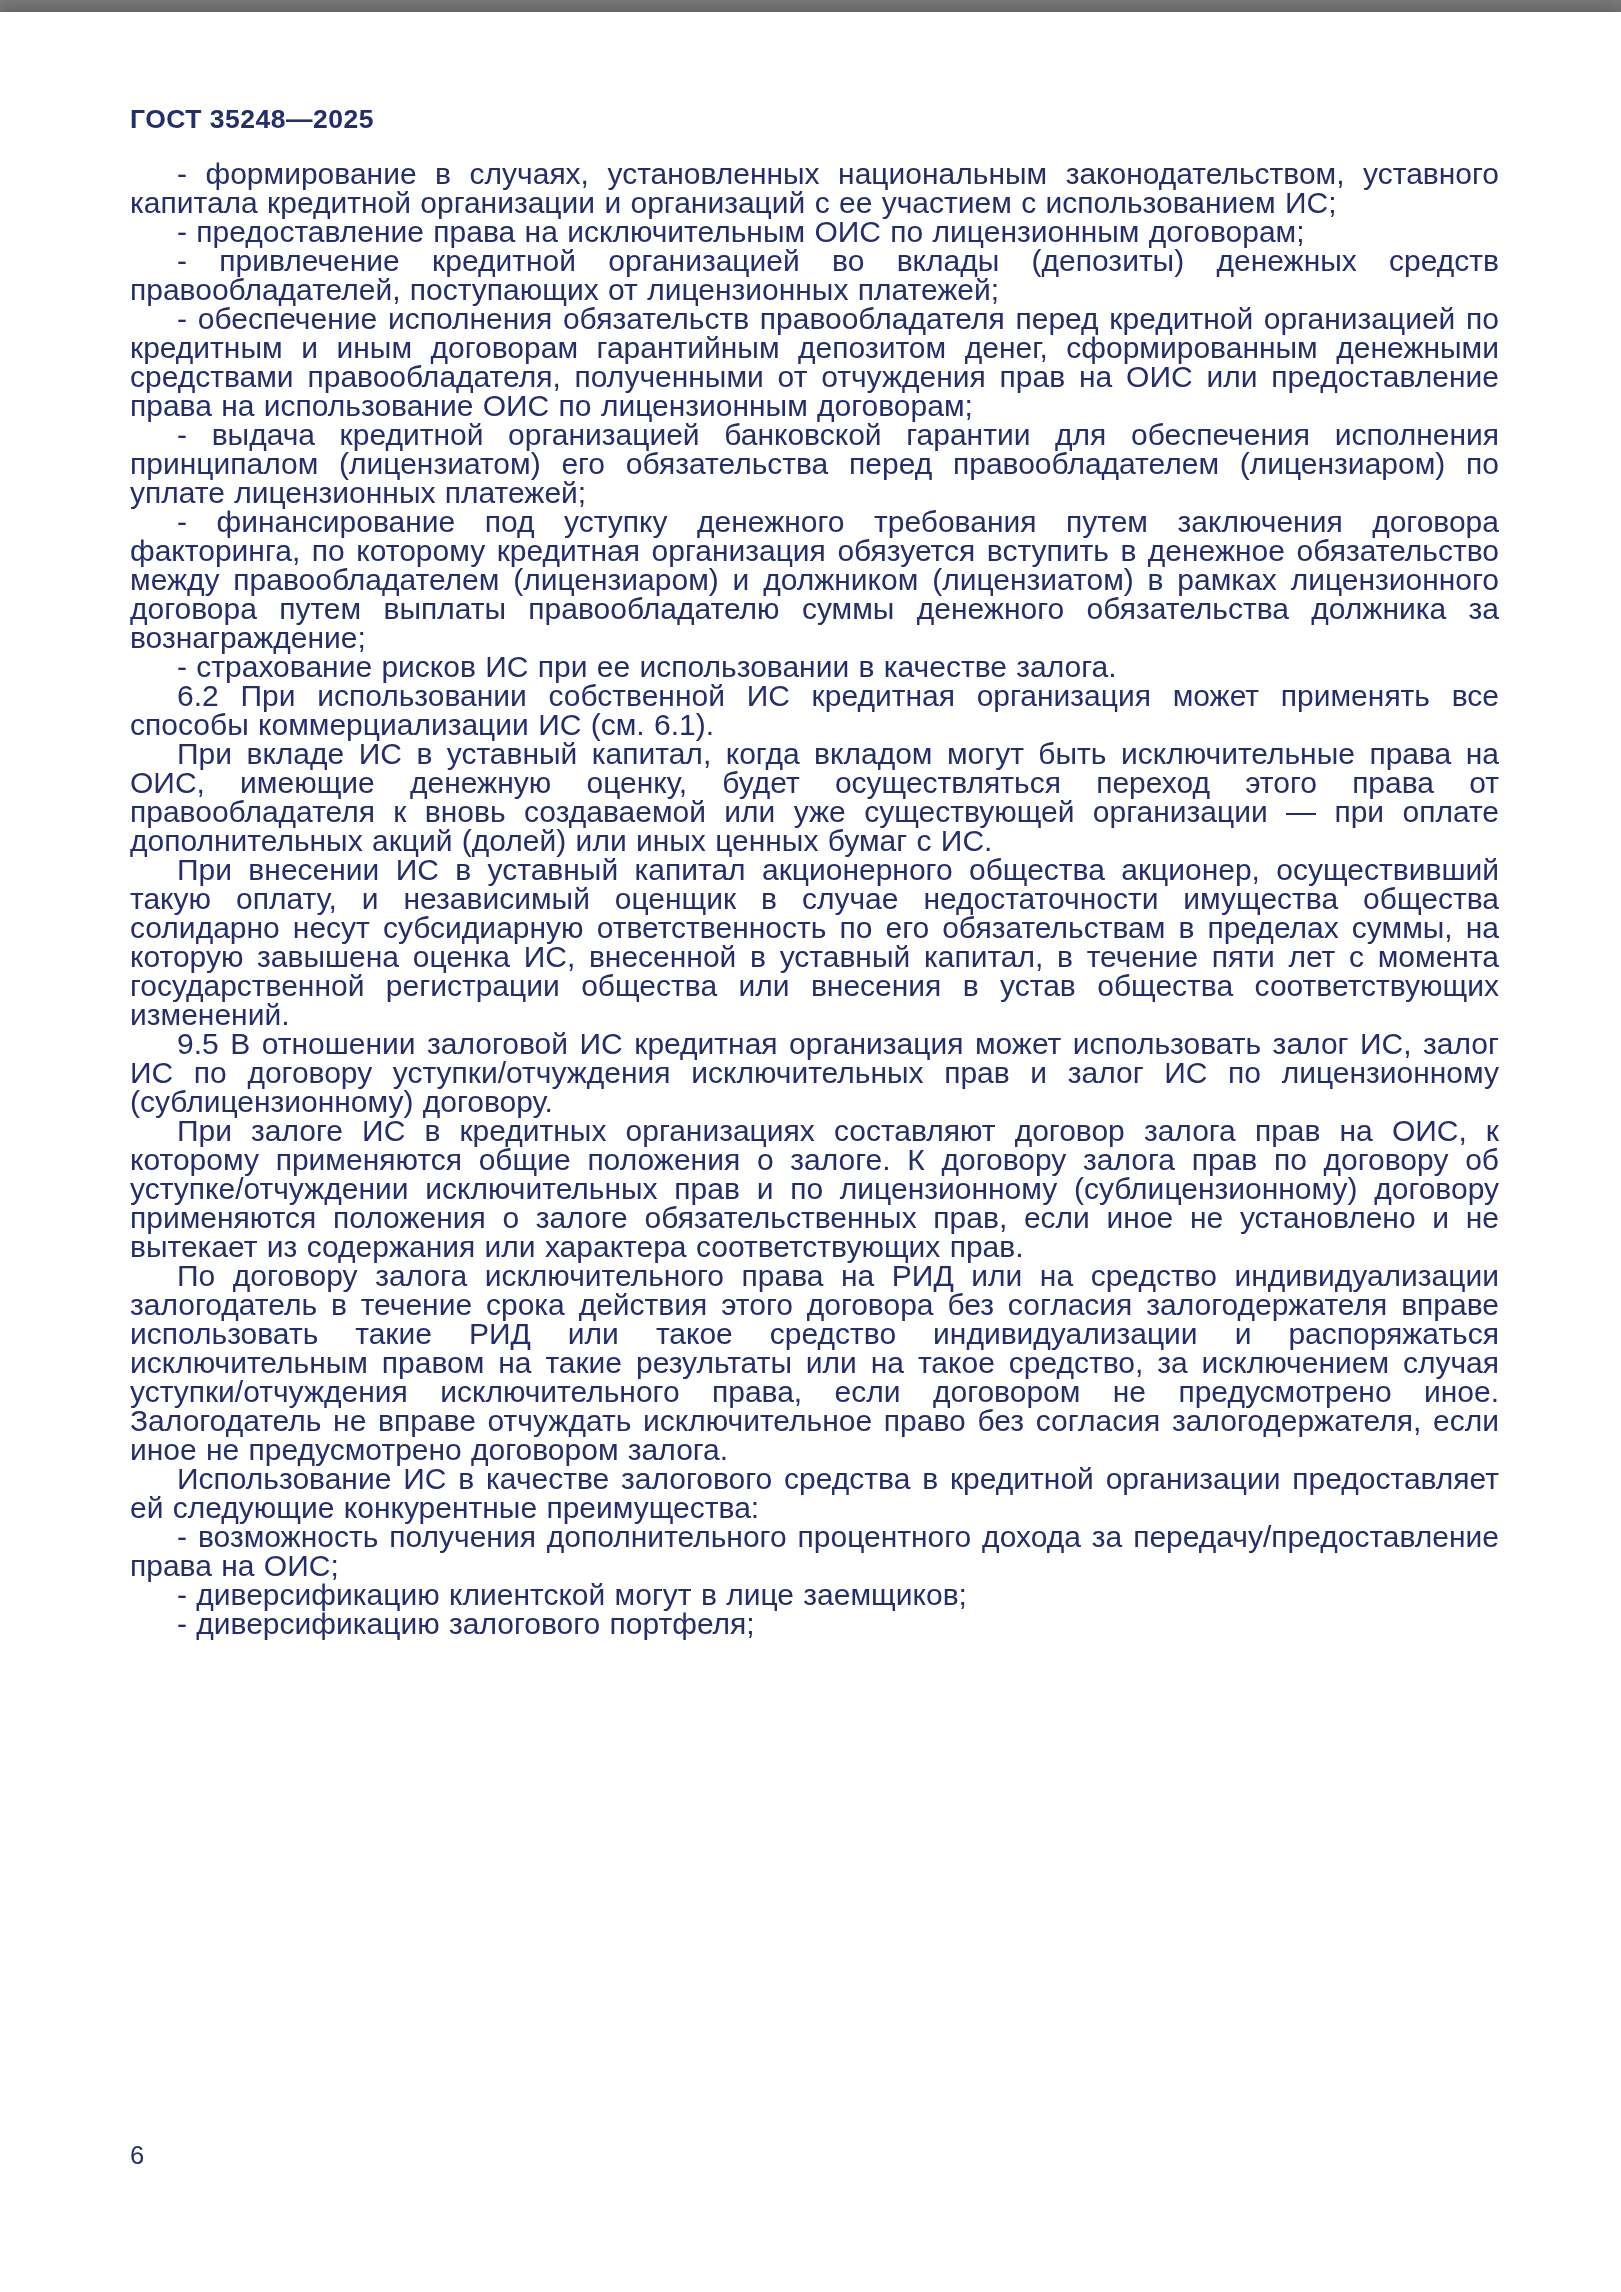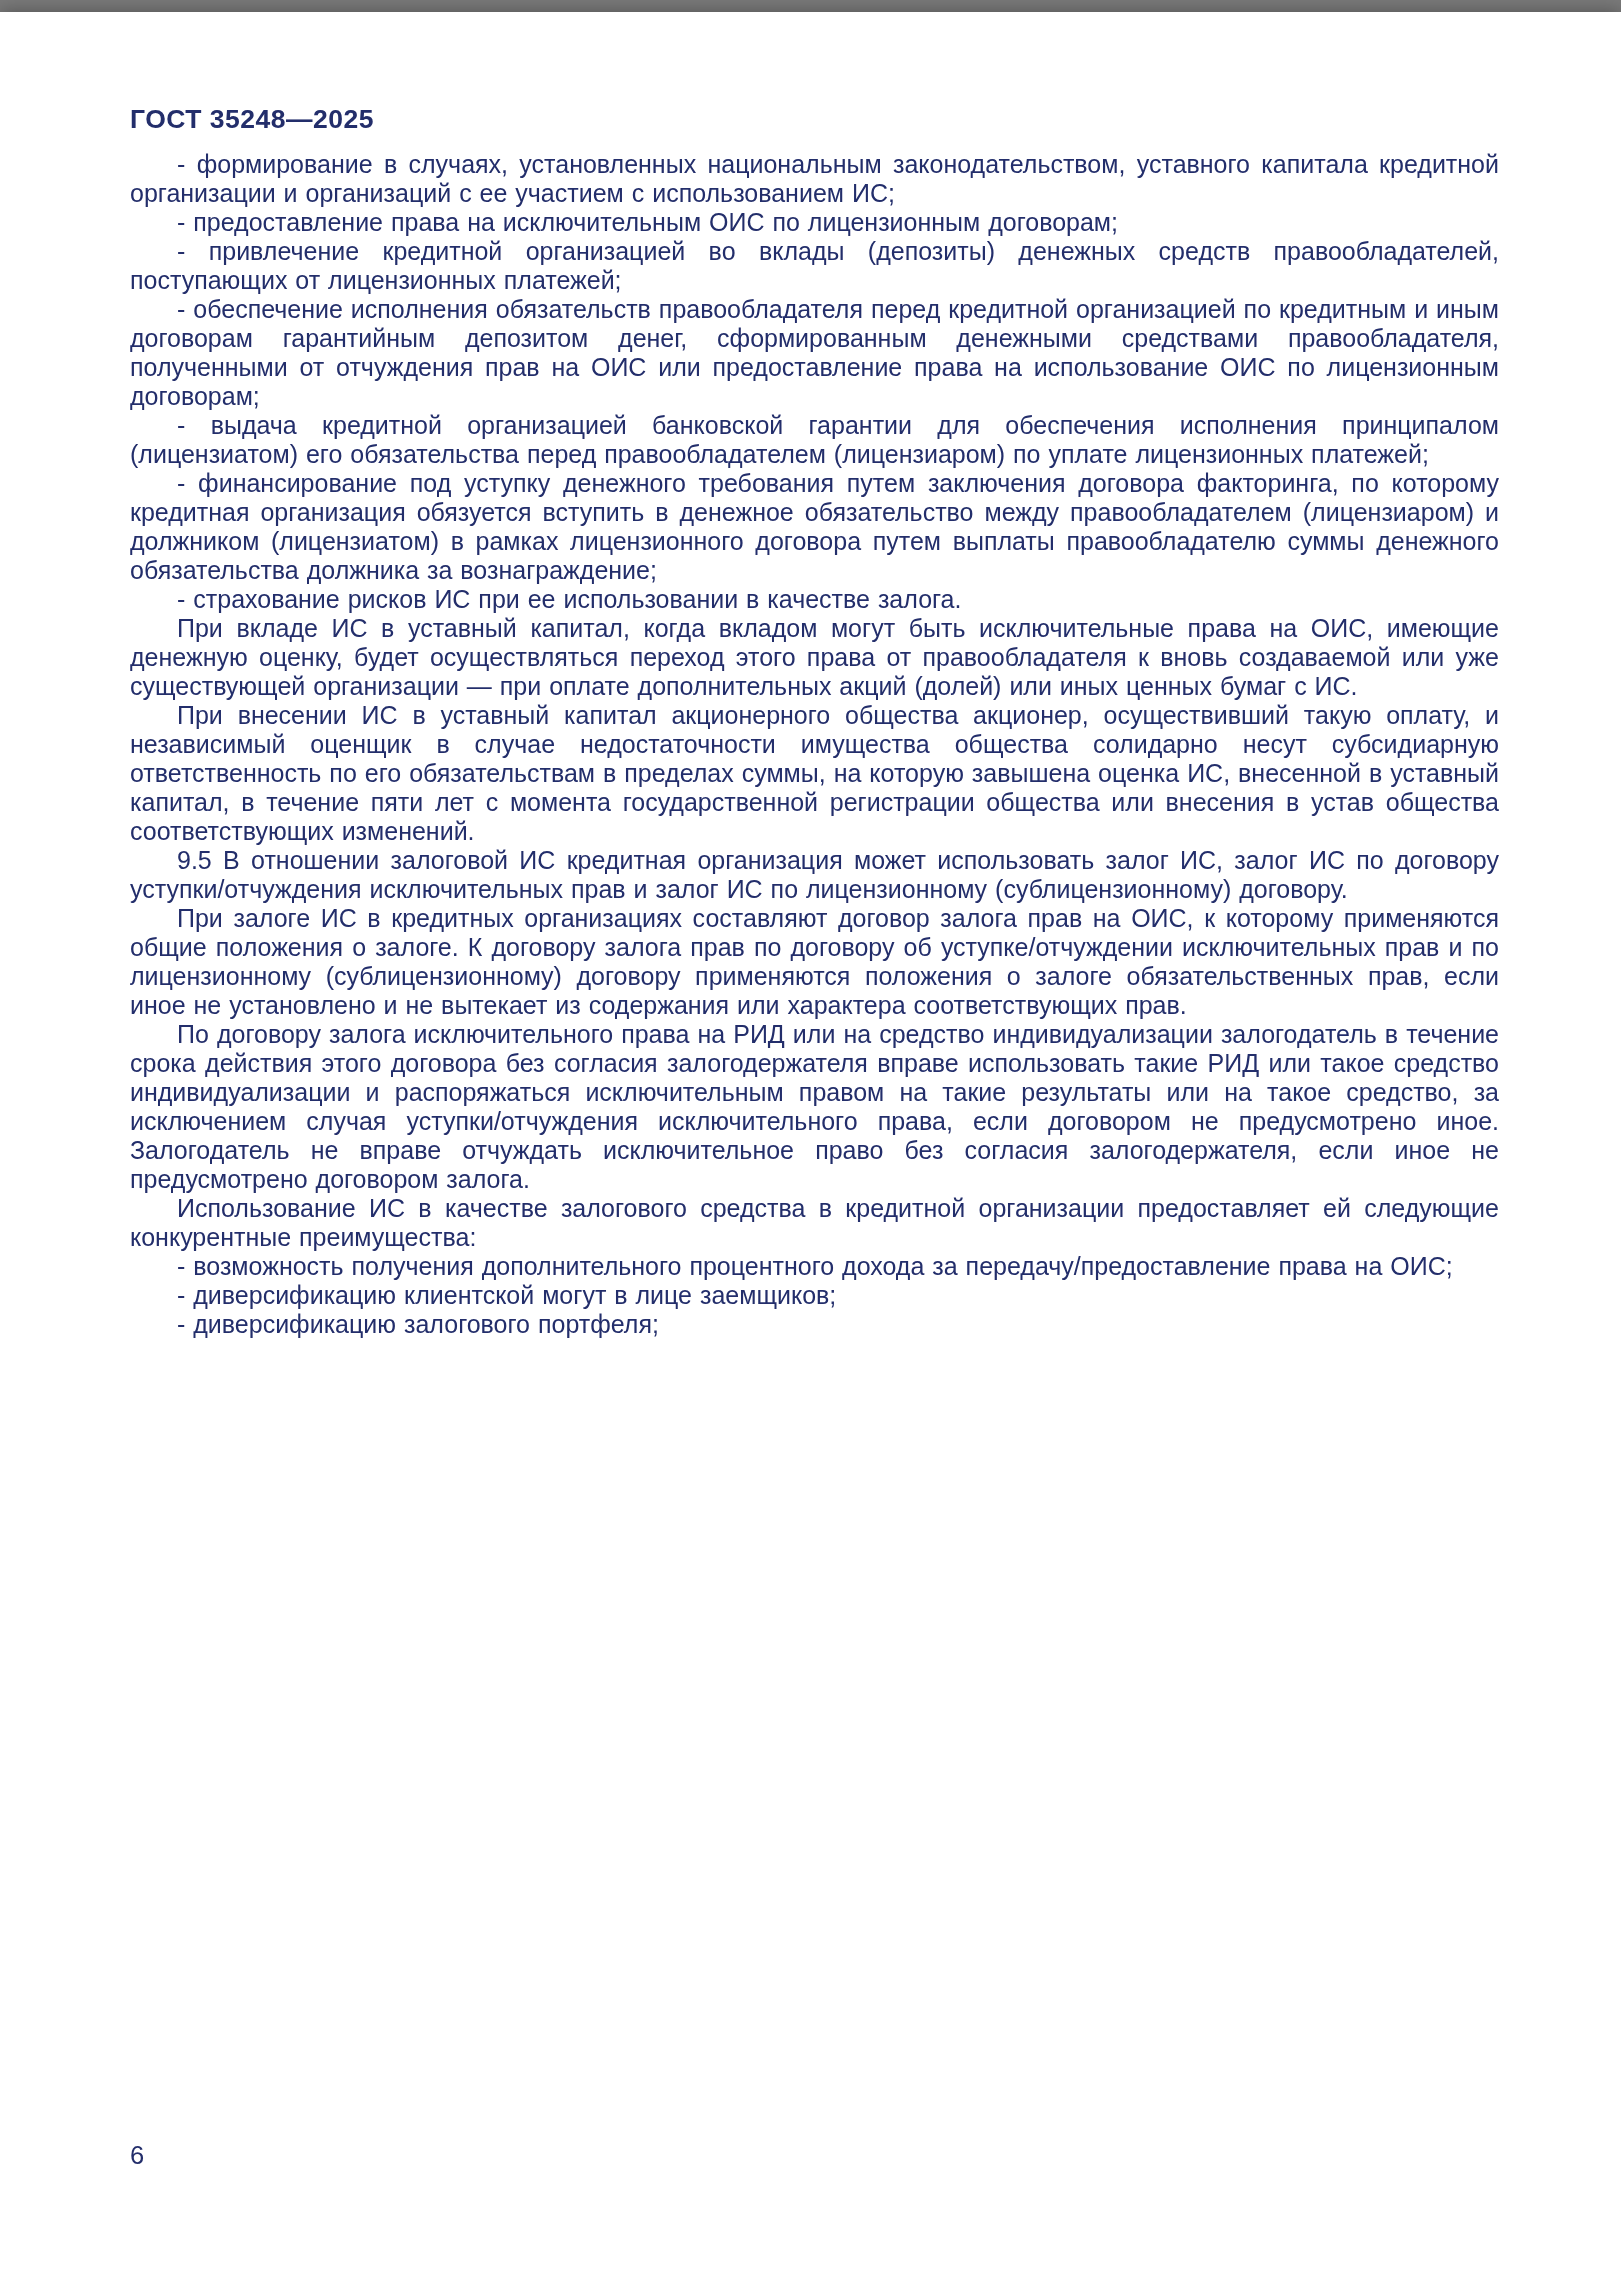--- a/index.html
+++ b/index.html
@@ -22,24 +22,24 @@
   .doc-header {
     position: absolute;
     top: 92px;
     left: 130px;
     font-size: 26.5px;
     font-weight: bold;
     letter-spacing: 0.5px;
   }
   .doc-body {
     position: absolute;
-    top: 138px;
+    top: 147px;
     left: 130px;
     width: 1369px;
-    font-size: 25px;
+    font-size: 30px;
     line-height: 29px;
     text-align: justify;
   }
   .para {
     margin: 0;
     text-indent: 47px;
     word-spacing: 1px;
   }
   .doc-footer {
     position: absolute;
@@ -58,20 +58,21 @@
   </div>
 
   <div class="doc-body" id="doc-body">
       <p class="para">- формирование в случаях, установленных национальным законодательством, уставного капитала кредитной организации и организаций с ее участием с использованием ИС;</p>
       <p class="para">- предоставление права на исключительным ОИС по лицензионным договорам;</p>
       <p class="para">- привлечение кредитной организацией во вклады (депозиты) денежных средств правообладателей, поступающих от лицензионных платежей;</p>
       <p class="para">- обеспечение исполнения обязательств правообладателя перед кредитной организацией по кредитным и иным договорам гарантийным депозитом денег, сформированным денежными средствами правообладателя, полученными от отчуждения прав на ОИС или предоставление права на использование ОИС по лицензионным договорам;</p>
       <p class="para">- выдача кредитной организацией банковской гарантии для обеспечения исполнения принципалом (лицензиатом) его обязательства перед правообладателем (лицензиаром) по уплате лицензионных платежей;</p>
       <p class="para">- финансирование под уступку денежного требования путем заключения договора факторинга, по которому кредитная организация обязуется вступить в денежное обязательство между правообладателем (лицензиаром) и должником (лицензиатом) в рамках лицензионного договора путем выплаты правообладателю суммы денежного обязательства должника за вознаграждение;</p>
       <p class="para">- страхование рисков ИС при ее использовании в качестве залога.</p>
+      <p class="para">6.2 При использовании собственной ИС кредитная организация может применять все способы коммерциализации ИС (см. 6.1).</p>
       <p class="para">При вкладе ИС в уставный капитал, когда вкладом могут быть исключительные права на ОИС, имеющие денежную оценку, будет осуществляться переход этого права от правообладателя к вновь создаваемой или уже существующей организации — при оплате дополнительных акций (долей) или иных ценных бумаг с ИС.</p>
       <p class="para">При внесении ИС в уставный капитал акционерного общества акционер, осуществивший такую оплату, и независимый оценщик в случае недостаточности имущества общества солидарно несут субсидиарную ответственность по его обязательствам в пределах суммы, на которую завышена оценка ИС, внесенной в уставный капитал, в течение пяти лет с момента государственной регистрации общества или внесения в устав общества соответствующих изменений.</p>
       <p class="para">9.5 В отношении залоговой ИС кредитная организация может использовать залог ИС, залог ИС по договору уступки/отчуждения исключительных прав и залог ИС по лицензионному (сублицензионному) договору.</p>
       <p class="para">При залоге ИС в кредитных организациях составляют договор залога прав на ОИС, к которому применяются общие положения о залоге. К договору залога прав по договору об уступке/отчуждении исключительных прав и по лицензионному (сублицензионному) договору применяются положения о залоге обязательственных прав, если иное не установлено и не вытекает из содержания или характера соответствующих прав.</p>
       <p class="para">По договору залога исключительного права на РИД или на средство индивидуализации залогодатель в течение срока действия этого договора без согласия залогодержателя вправе использовать такие РИД или такое средство индивидуализации и распоряжаться исключительным правом на такие результаты или на такое средство, за исключением случая уступки/отчуждения исключительного права, если договором не предусмотрено иное. Залогодатель не вправе отчуждать исключительное право без согласия залогодержателя, если иное не предусмотрено договором залога.</p>
       <p class="para">Использование ИС в качестве залогового средства в кредитной организации предоставляет ей следующие конкурентные преимущества:</p>
       <p class="para">- возможность получения дополнительного процентного дохода за передачу/предоставление права на ОИС;</p>
       <p class="para">- диверсификацию клиентской могут в лице заемщиков;</p>
       <p class="para">- диверсификацию залогового портфеля;</p>
     </div>

